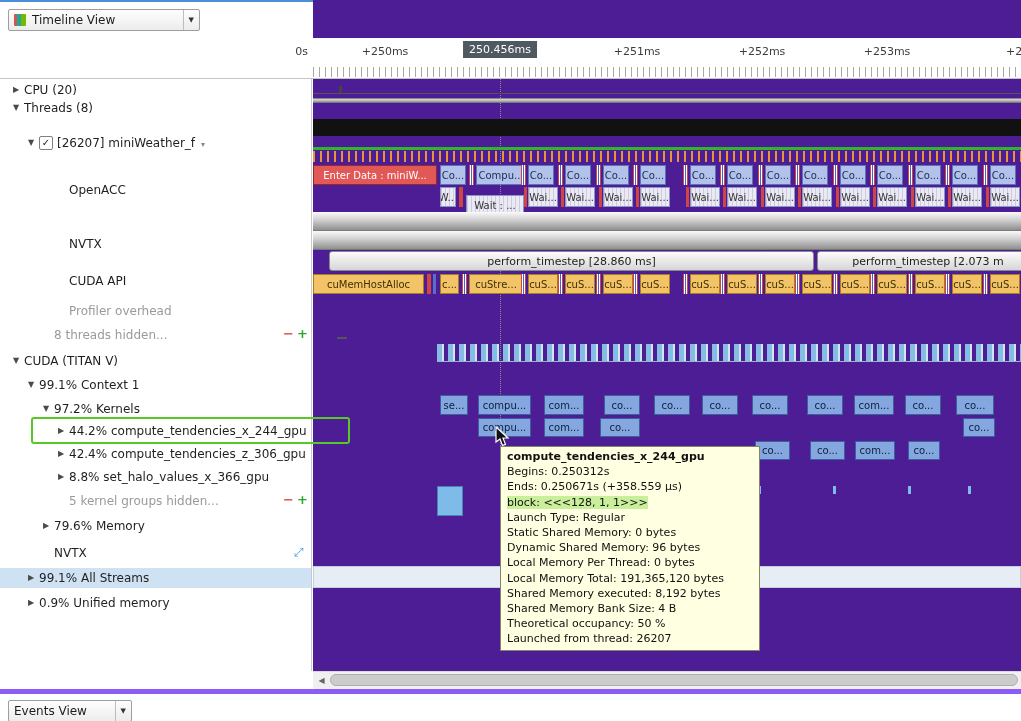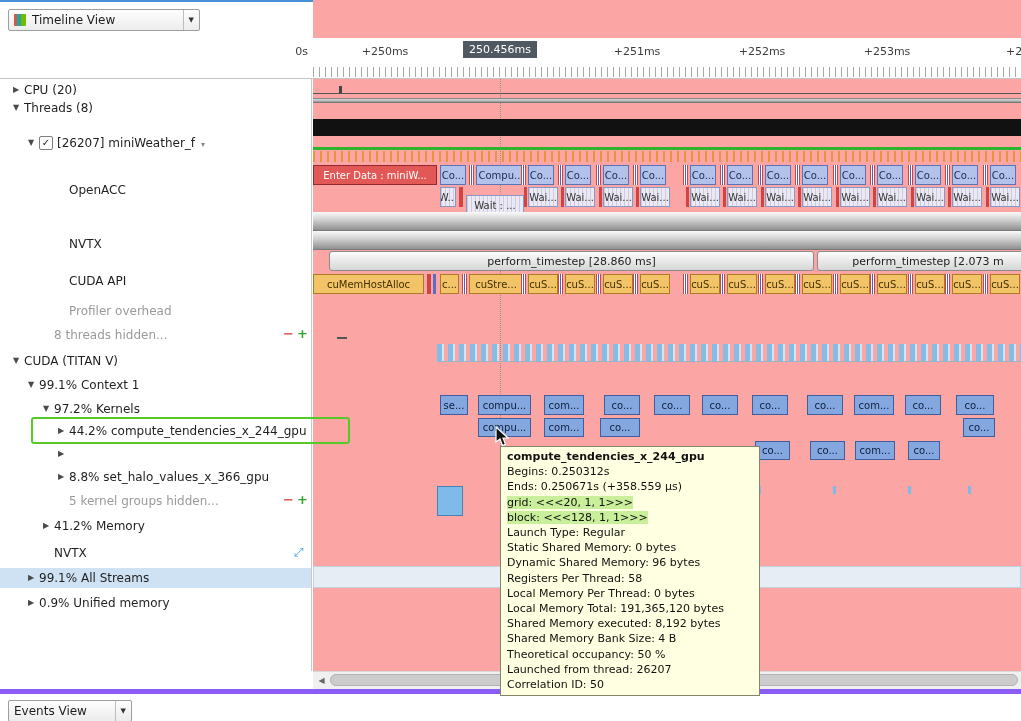--- a/index.html
+++ b/index.html
@@ -27,21 +27,21 @@
   .tree-label{position:absolute;top:3px;font-size:12px;color:#1f1f1f;white-space:nowrap;}
   .tree-label.gray{color:#9a9a9a;}
   .mini-caret{color:#888;font-size:8px;margin-left:6px;}
   .ctl-minus{position:absolute;left:283px;top:1px;color:#e05555;font-weight:bold;font-size:13px;}
   .ctl-plus{position:absolute;left:297px;top:1px;color:#2ea52e;font-weight:bold;font-size:13px;}
   .ctl-expand{position:absolute;left:294px;top:2px;color:#4aa0dc;font-size:12px;}
   .green-box{position:absolute;left:31px;top:-4px;width:315px;height:23px;border:2px solid #55ca26;border-radius:3px;z-index:30;pointer-events:none;}
   
   #v-divider{position:absolute;left:311px;top:38px;height:633px;width:1px;background:#c8c8c8;z-index:3;}
   
-  #timeline{position:absolute;left:313px;top:0;width:708px;height:671px;overflow:hidden;z-index:2;background:#fca5a5;}
+  #timeline{position:absolute;left:313px;top:0;width:708px;height:671px;overflow:hidden;z-index:2;background:#4c1d95;}
   #cue-line{position:absolute;left:187px;top:78px;height:368px;border-left:1px dotted #8f8f8f;z-index:1;}
   .track{position:absolute;left:0;width:708px;z-index:2;}
   .blk{position:absolute;box-sizing:border-box;font-size:10px;color:#222;display:flex;align-items:center;justify-content:center;overflow:hidden;white-space:nowrap;}
   .red{background:#e25856;border:1px solid #93282d;color:#fff;}
   .oblue{background:#b3c2ea;border:1px solid #5b74b8;color:#1a2b55;}
   .wait{background:#e8ebf7;border:1px solid #8a97c6;color:#333;
     background-image:repeating-linear-gradient(90deg,rgba(150,80,90,.22) 0 1px,transparent 1px 4px);}
   .orange{background:#f3c467;border:1px solid #ab7c22;color:#402f00;}
   .kblue{background:#84a7e0;border:1px solid #3e5e9e;color:#0d1f3c;}
   .range{background:linear-gradient(#fcfcfc,#d6d6d6);border:1px solid #8a8a8a;border-radius:3px;color:#222;font-size:11px;}
@@ -311,65 +311,63 @@
         <span class="arrow" style="left: 40px;">▼</span>
         <span class="tree-label" style="left: 54px;">97.2% Kernels</span>
       </div>
       <div class="tree-row" style="top: 421px;">
         <span class="arrow" style="left: 55px;">▶</span>
         <span class="tree-label" style="left: 69px;">44.2% compute_tendencies_x_244_gpu</span>
         <div class="green-box"></div>
       </div>
       <div class="tree-row" style="top: 444px;">
         <span class="arrow" style="left: 55px;">▶</span>
+        <span class="tree-label" style="left: 69px;">42.4% compute_tendencies_z_306_gpu</span>
       </div>
       <div class="tree-row" style="top: 467px;">
         <span class="arrow" style="left: 55px;">▶</span>
         <span class="tree-label" style="left: 69px;">8.8% set_halo_values_x_366_gpu</span>
       </div>
       <div class="tree-row" style="top: 491px;">
         <span class="tree-label gray" style="left: 69px;">5 kernel groups hidden...</span>
         <span class="ctl-minus">−</span>
         <span class="ctl-plus">+</span>
       </div>
       <div class="tree-row" style="top: 516px;">
         <span class="arrow" style="left: 40px;">▶</span>
-        <span class="tree-label" style="left: 54px;">41.2% Memory</span>
+        <span class="tree-label" style="left: 54px;">79.6% Memory</span>
       </div>
       <div class="tree-row" style="top: 543px;">
         <span class="tree-label" style="left: 54px;">NVTX</span>
         <span class="ctl-expand">⤢</span>
       </div>
       <div class="tree-row selected" style="top: 568px;">
         <span class="arrow" style="left: 25px;">▶</span>
         <span class="tree-label" style="left: 39px;">99.1% All Streams</span>
       </div>
       <div class="tree-row" style="top: 593px;">
         <span class="arrow" style="left: 25px;">▶</span>
         <span class="tree-label" style="left: 39px;">0.9% Unified memory</span>
       </div>
     </div>
 
   <div id="tooltip" style="left: 500px; top: 446px; min-width: 246px;">
       <div class="tooltip-line b">compute_tendencies_x_244_gpu</div>
       <div class="tooltip-line">Begins: 0.250312s</div>
       <div class="tooltip-line">Ends: 0.250671s (+358.559 μs)</div>
-      <div class="tooltip-line"><span class="hl">grid:  &lt;&lt;&lt;20, 1, 1&gt;&gt;&gt;</span></div>
       <div class="tooltip-line"><span class="hl">block: &lt;&lt;&lt;128, 1, 1&gt;&gt;&gt;</span></div>
       <div class="tooltip-line">Launch Type: Regular</div>
       <div class="tooltip-line">Static Shared Memory: 0 bytes</div>
       <div class="tooltip-line">Dynamic Shared Memory: 96 bytes</div>
-      <div class="tooltip-line">Registers Per Thread: 58</div>
       <div class="tooltip-line">Local Memory Per Thread: 0 bytes</div>
       <div class="tooltip-line">Local Memory Total: 191,365,120 bytes</div>
       <div class="tooltip-line">Shared Memory executed: 8,192 bytes</div>
       <div class="tooltip-line">Shared Memory Bank Size: 4 B</div>
       <div class="tooltip-line">Theoretical occupancy: 50 %</div>
       <div class="tooltip-line">Launched from thread: 26207</div>
-      <div class="tooltip-line">Correlation ID: 50</div>
     </div>
 
   <div id="cursor">
     <svg width="14" height="21" viewBox="0 0 14 21">
       <polygon points="1,1 1,16 5,13 7.5,19.5 10.5,18.3 8,12 13,12" fill="#111" stroke="#fff" stroke-width="1.2"></polygon>
     </svg>
   </div>
 
   <div id="hscroll">
     <div id="hscroll-left">◀</div>

